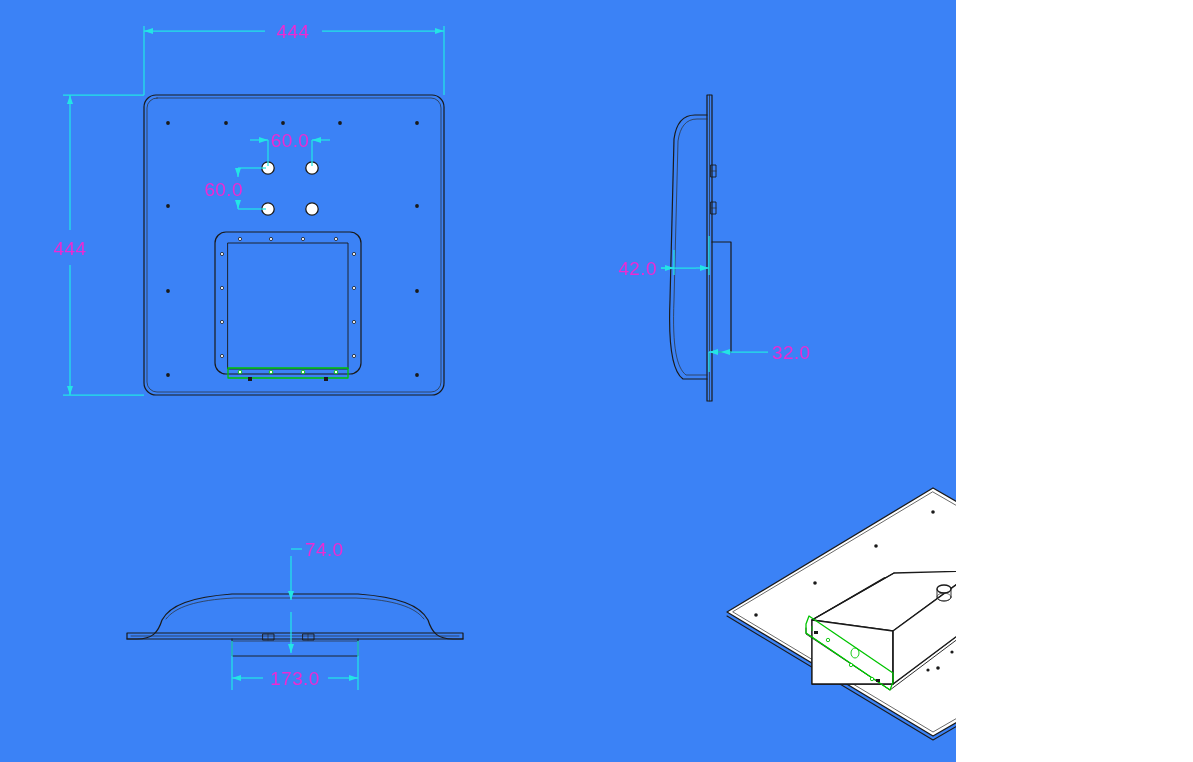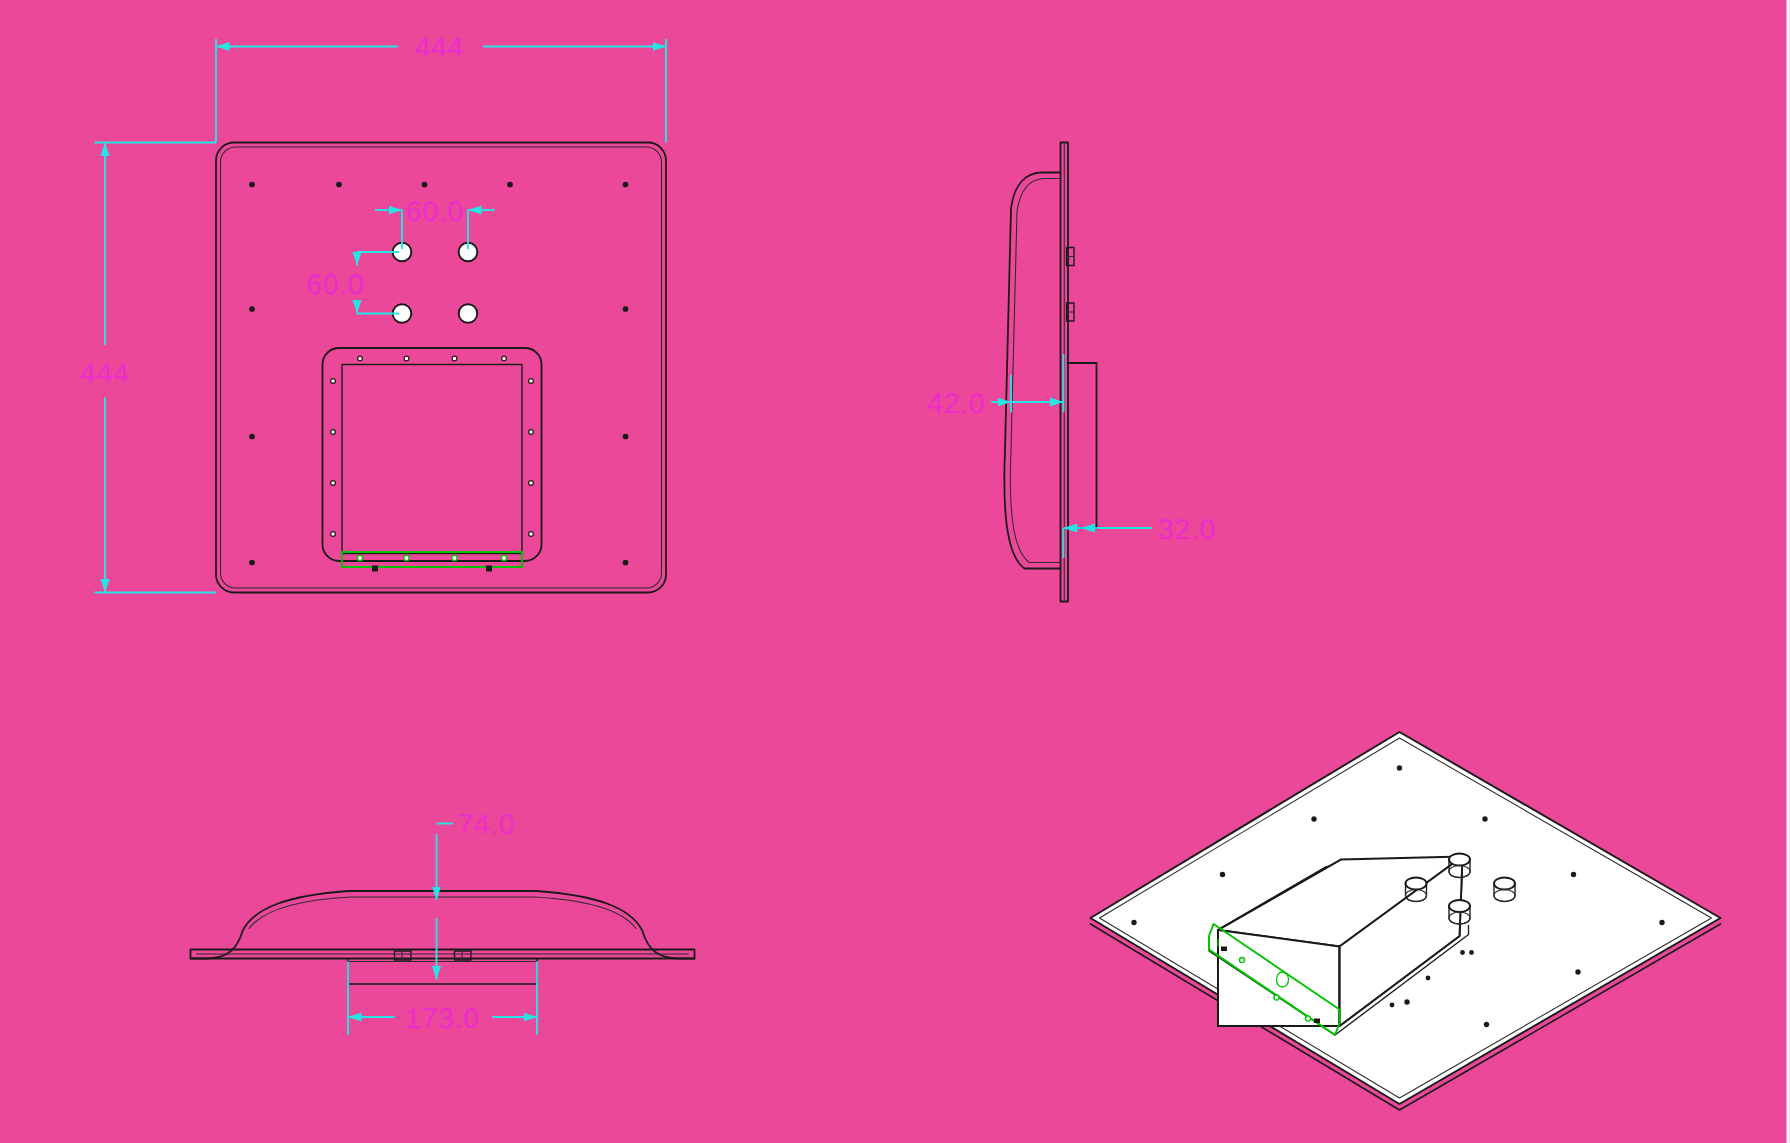--- a/index.html
+++ b/index.html
@@ -6,23 +6,23 @@
   html, body {
     margin: 0;
     padding: 0;
     background: #ffffff;
   }
   body {
     font-family: "Liberation Sans", sans-serif;
   }
   #drawing-canvas {
     position: relative;
-    width: 1191px;
+    width: 956px;
     height: 762px;
-    background: #ec4899;
+    background: #3b82f6;
     overflow: hidden;
   }
   svg.cad {
     position: absolute;
     left: 0;
     top: 0;
     width: 1193px;
     height: 762px;
     display: block;
   }

